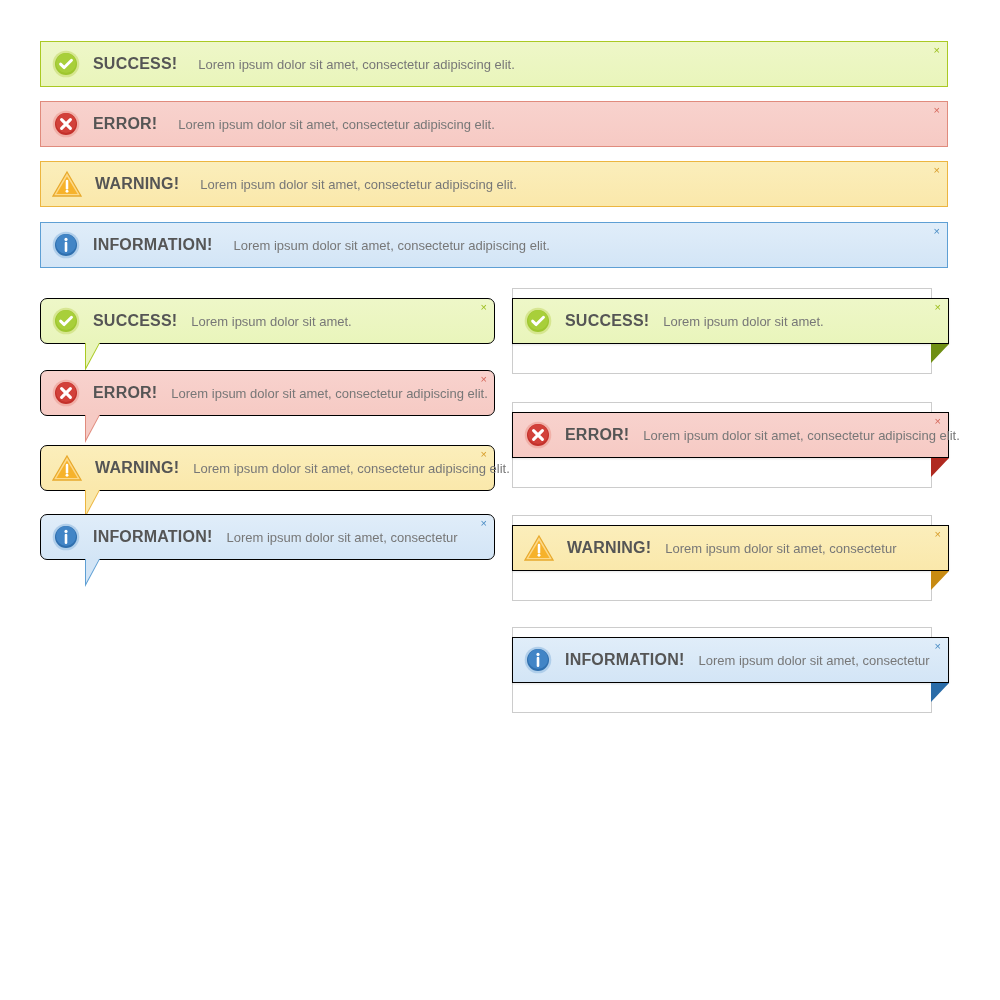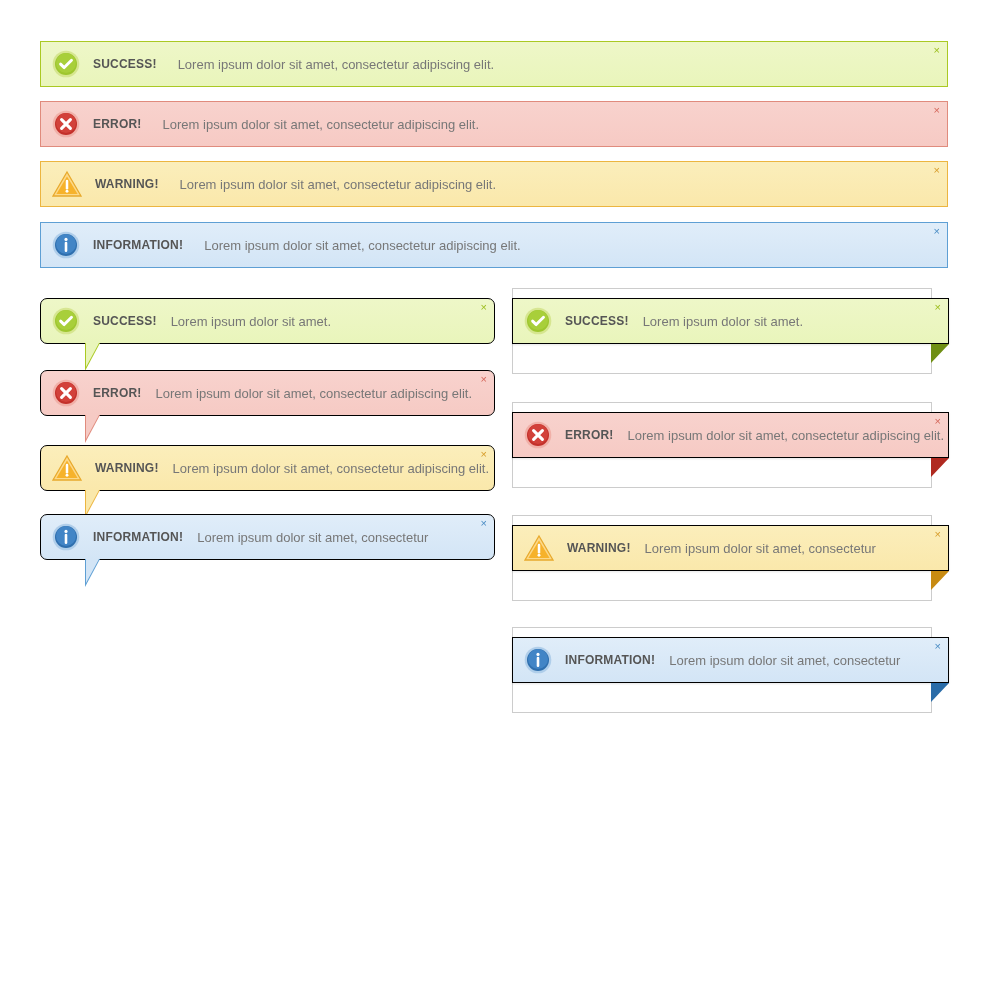--- a/index.html
+++ b/index.html
@@ -11,21 +11,21 @@
     width: 1000px;
     height: 1000px;
     position: relative;
     font-family: "Liberation Sans", sans-serif;
     -webkit-font-smoothing: antialiased;
   }
 
   
   .alert-title {
     font-weight: bold;
-    font-size: 12px;
+    font-size: 16px;
     letter-spacing: 0.2px;
     color: #555555;
     white-space: nowrap;
   }
   .alert-msg {
     font-size: 13px;
     color: #777777;
     white-space: nowrap;
   }
   .close-x {

